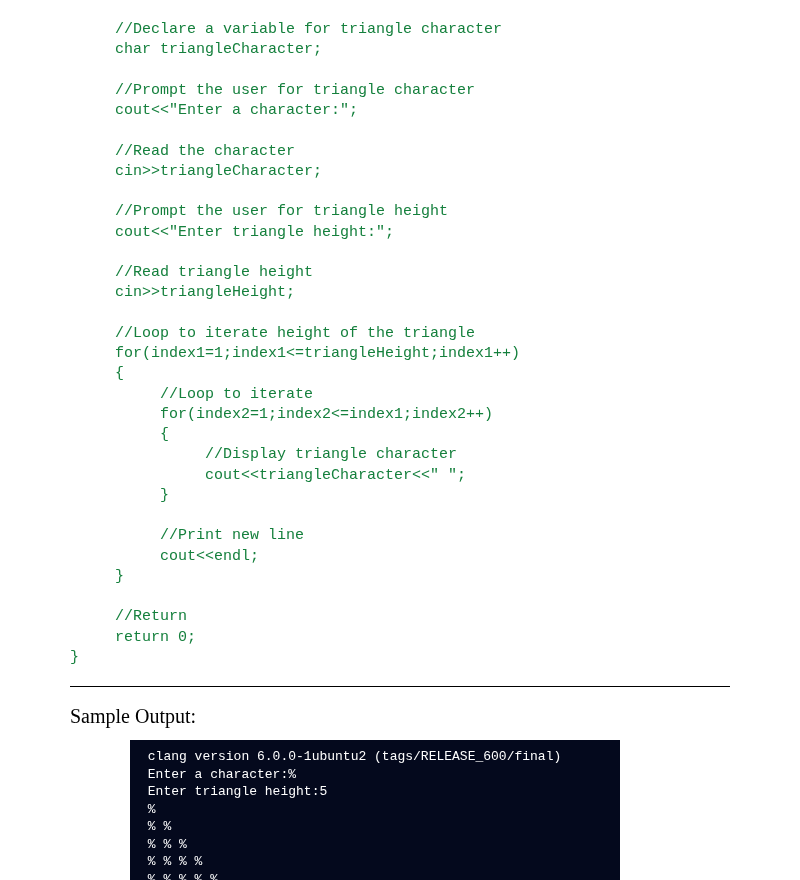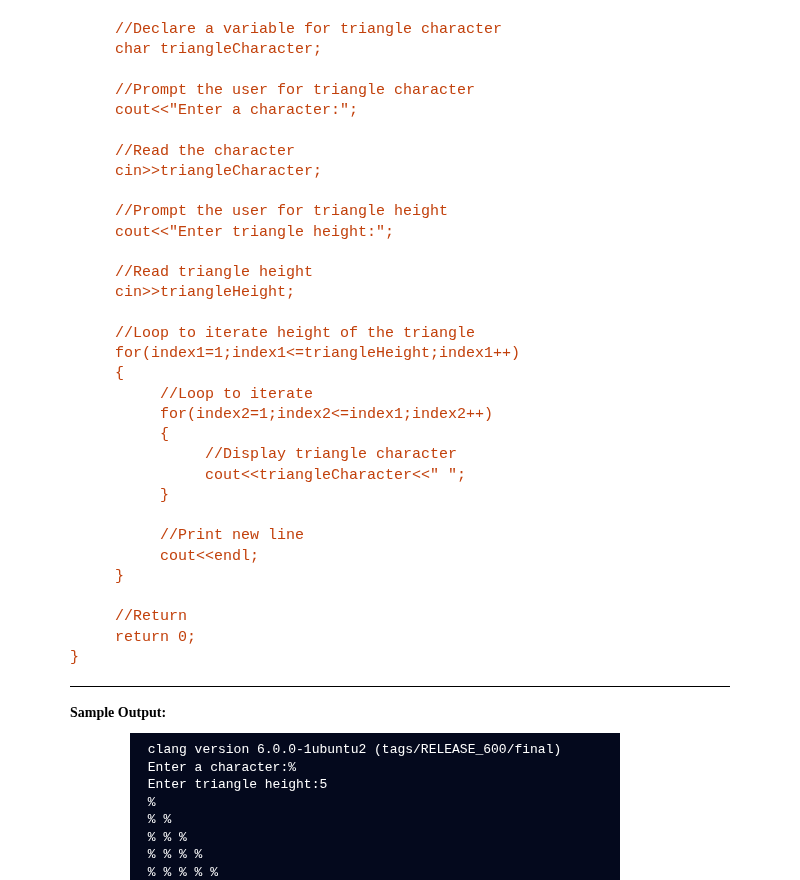--- a/index.html
+++ b/index.html
@@ -9,31 +9,31 @@
       background: #ffffff;
       color: #000000;
       width: 720px;
     }
     .code-block {
       font-family: "Courier New", Courier, monospace;
       font-size: 15px;
       white-space: pre;
       line-height: 1.35;
       margin-left: 30px;
-      color: #c2410c;
+      color: #15803d;
     }
     .hr {
       border: none;
       border-top: 1px solid #000;
       margin: 18px 30px 18px 30px;
     }
     .sample-title {
       font-family: "Times New Roman", Times, serif;
-      font-weight: bold;
-      font-size: 14px;
+      font-weight: normal;
+      font-size: 20px;
       margin: 12px 0 12px 30px;
     }
     .terminal {
       background: #04091d;
       color: #ffffff;
       font-family: "Courier New", Courier, monospace;
       font-size: 13px;
       white-space: pre;
       padding: 8px 10px 16px 10px;
       margin-left: 90px;

